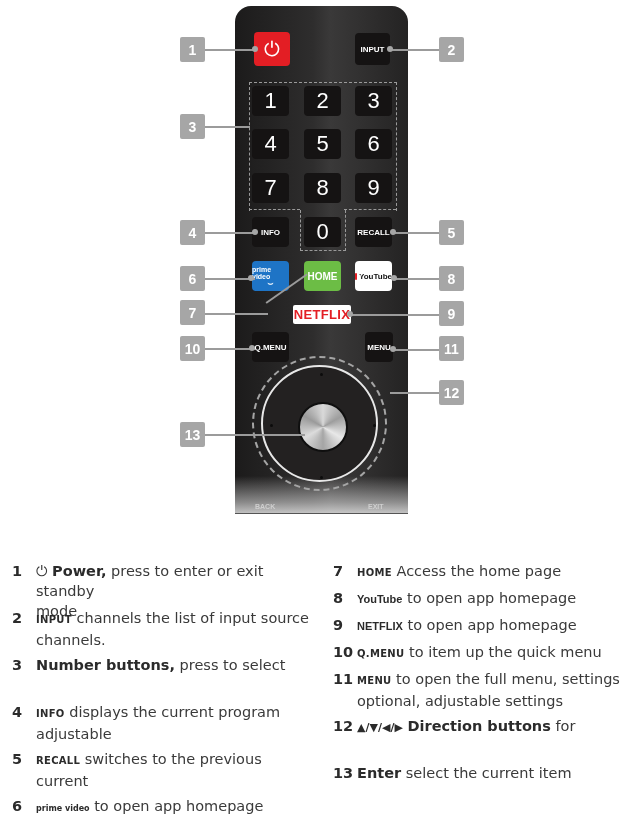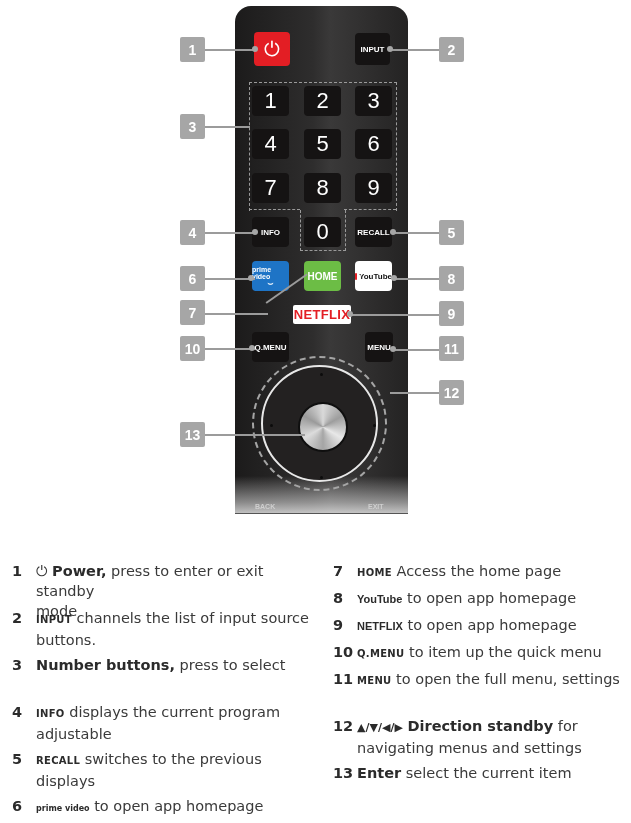--- a/index.html
+++ b/index.html
@@ -162,33 +162,33 @@
 <div class="callout" style="left:439px;top:336px;">11</div>
 <div class="callout" style="left:439px;top:380px;">12</div>
 <div class="callout" style="left:180px;top:422px;">13</div>
 
 <div class="desc" style="left:36px;top:561px;width:290px;">
   <span class="n">1</span>
   <span>⏻</span> <b>Power,</b> <span>press to enter or exit standby</span><br><span>mode</span>
 </div>
 <div class="desc" style="left:36px;top:608px;width:290px;">
   <span class="n">2</span>
-  <span class="sc">INPUT</span> <span>channels the list of input source</span><br><span>buttons.</span>
+  <span class="sc">INPUT</span> <span>channels the list of input source</span><br><span>channels.</span>
 </div>
 <div class="desc" style="left:36px;top:655px;width:290px;">
   <span class="n">3</span>
   <b>Number buttons,</b> <span>press to select</span><br>
 </div>
 <div class="desc" style="left:36px;top:702px;width:290px;">
   <span class="n">4</span>
   <span class="sc">INFO</span> <span>displays the current program</span><br><span>adjustable</span>
 </div>
 <div class="desc" style="left:36px;top:749px;width:290px;">
   <span class="n">5</span>
-  <span class="sc">RECALL</span> <span>switches to the previous</span><br><span>displays</span>
+  <span class="sc">RECALL</span> <span>switches to the previous</span><br><span>current</span>
 </div>
 <div class="desc" style="left:36px;top:796px;width:290px;">
   <span class="n">6</span>
   <span style="font-size:8px;font-weight:bold;color:#2b2b2b;">prime video</span> <span>to open app homepage</span>
 </div>
 
 <div class="desc" style="left:357px;top:561px;width:274px;">
   <span class="n">7</span>
   <span class="sc">HOME</span> <span>Access the home page</span>
 </div>
@@ -199,22 +199,22 @@
 <div class="desc" style="left:357px;top:615px;width:274px;">
   <span class="n">9</span>
   <span class="nf">NETFLIX</span> <span>to open app homepage</span>
 </div>
 <div class="desc" style="left:357px;top:642px;width:274px;">
   <span class="n">10</span>
   <span class="sc">Q.MENU</span> <span>to item up the quick menu</span>
 </div>
 <div class="desc" style="left:357px;top:669px;width:274px;">
   <span class="n">11</span>
-  <span class="sc">MENU</span> <span>to open the full menu, settings</span><br>
+  <span class="sc">MENU</span> <span>to open the full menu, settings</span><br><span>optional, adjustable settings</span>
 </div>
 <div class="desc" style="left:357px;top:716px;width:274px;">
   <span class="n">12</span>
-  <b style="font-size:11px;">▲/▼/◀/▶</b> <b>Direction standby</b> <span>for</span><br><span>navigating menus and settings</span>
+  <b style="font-size:11px;">▲/▼/◀/▶</b> <b>Direction buttons</b> <span>for</span><br>
 </div>
 <div class="desc" style="left:357px;top:763px;width:274px;">
   <span class="n">13</span>
   <b>Enter</b> <span>select the current item</span><br>
 </div>
 
 </body></html>

